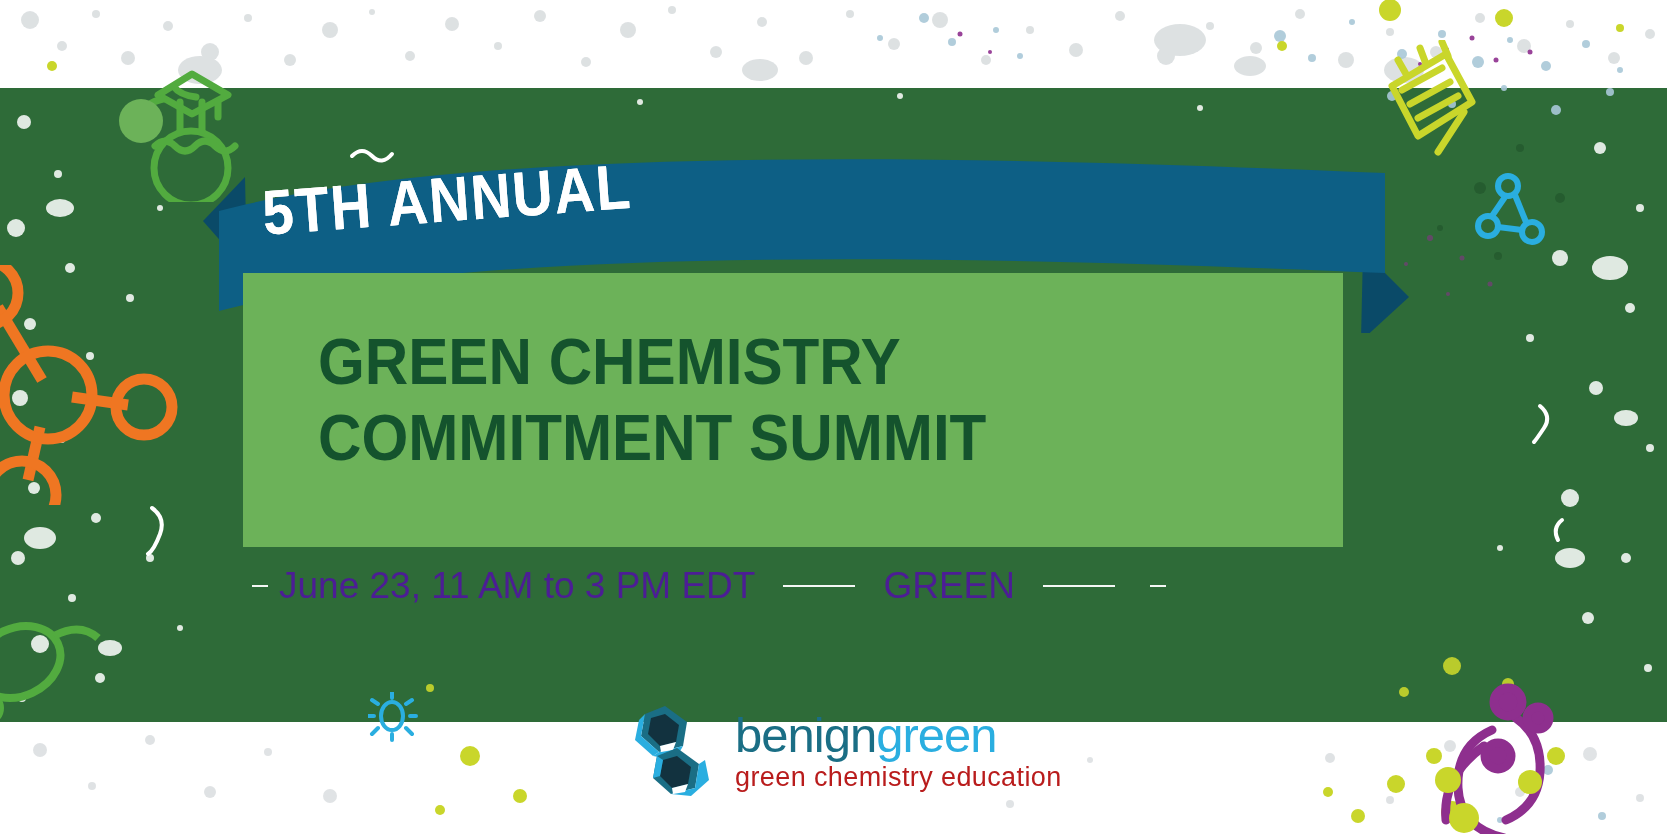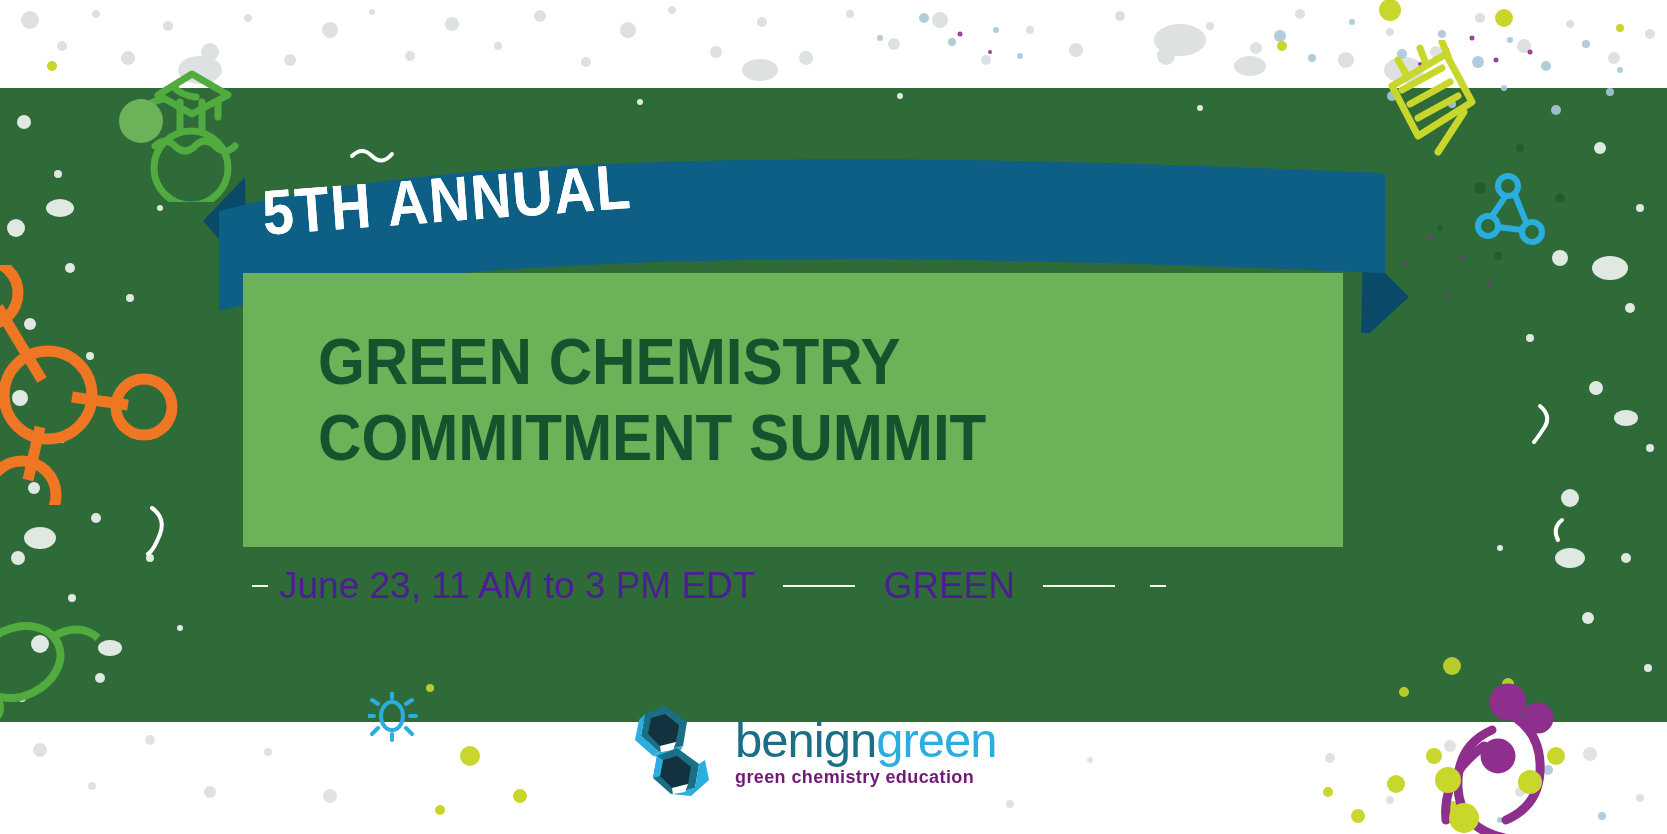--- a/index.html
+++ b/index.html
@@ -91,22 +91,22 @@
   }
   .logo-mark{flex:0 0 auto;}
   .logo-type{position:relative;top:2px;}
   .logo-word{
     font-size:49px;line-height:1;letter-spacing:-1px;
     font-weight:400;
   }
   .lw-beyond{color:#1a6e85;}
   .lw-benign{color:#2aaee0;}
   .logo-tag{
-    font-size:18px;color:#701a75;letter-spacing:.4px;margin-top:2px;
-    font-weight:700;
+    font-size:27px;color:#b91c1c;letter-spacing:.4px;margin-top:2px;
+    font-weight:400;
   }
 </style>
 </head>
 <body>
 
 <div id="stage">
 
   <div class="strip-top"></div>
   <div class="band-green"></div>
   <div class="strip-bottom"></div>

